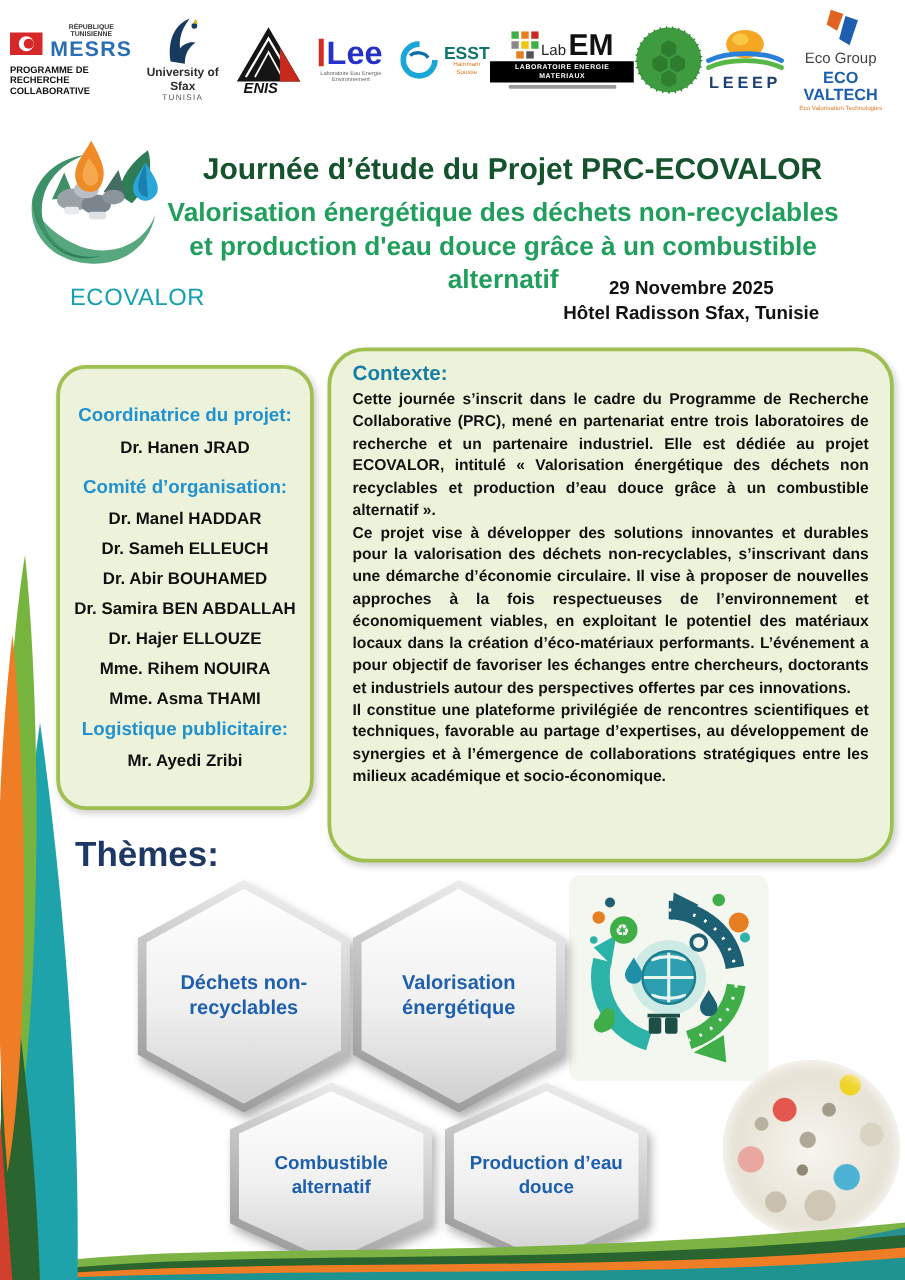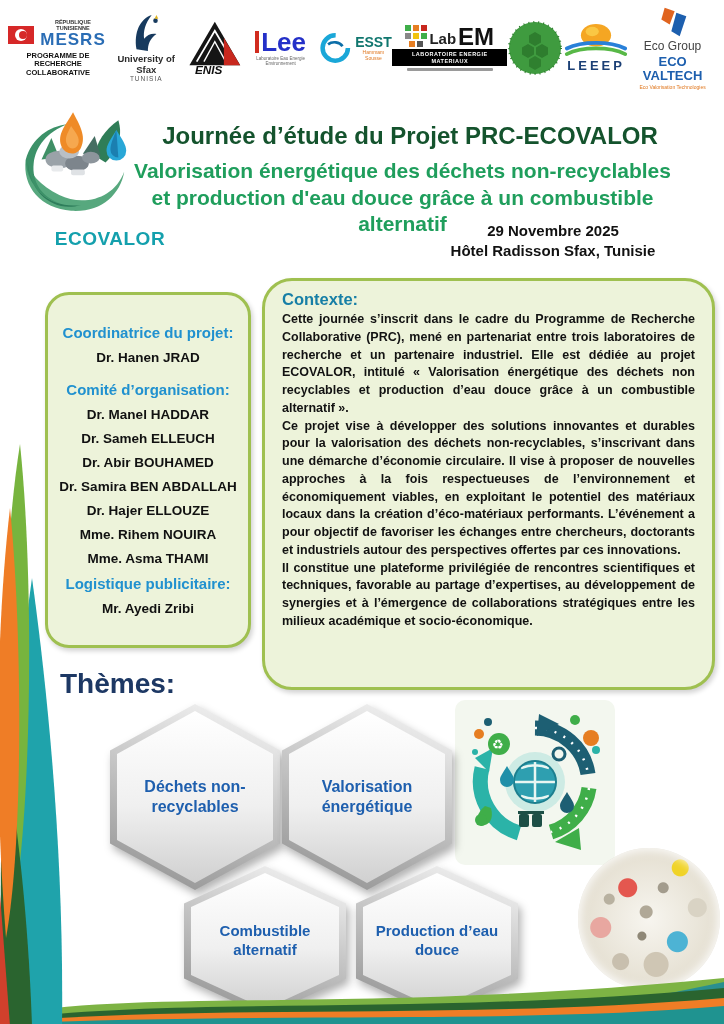--- a/index.html
+++ b/index.html
@@ -9,49 +9,49 @@
   
   .logo-bar{position:absolute;top:0;left:0;width:724px;height:96px;display:flex;
             align-items:center;justify-content:space-between;padding:4px 8px;box-sizing:border-box;background:#fff;}
   .logo{display:flex;flex-direction:column;align-items:center;text-align:center;line-height:1.1;}
   .mesrs-row{display:flex;align-items:center;gap:4px;}
   .tn-flag{width:26px;height:18px;background:#d62828;position:relative;flex:0 0 auto;}
   .tn-flag::after{content:"";position:absolute;left:7px;top:3px;width:12px;height:12px;border-radius:50%;background:#fff;}
   .tn-flag::before{content:"";position:absolute;left:11px;top:5px;width:8px;height:8px;border-radius:50%;background:#d62828;z-index:1;}
   .mesrs-country{font-size:5.5px;color:#333;font-weight:bold;}
   .mesrs-acronym{font-size:17px;font-weight:bold;color:#2a6db5;letter-spacing:1px;}
-  .mesrs-program{font-size:7.5px;font-weight:bold;color:#111;text-align:center;margin-top:2px;width:100px;}
+  .mesrs-program{font-size:7.5px;font-weight:bold;color:#111;text-align:left;margin-top:2px;width:100px;}
   .sfax-name{font-size:9.5px;font-weight:bold;color:#2b2b2b;margin-top:1px;}
   .sfax-country{font-size:6.5px;color:#555;letter-spacing:1px;}
   .lee-word{font-size:26px;font-weight:bold;color:#2430c8;line-height:1;display:flex;align-items:center;gap:2px;}
   .lee-mark{display:inline-block;width:4px;height:22px;background:#d12c1f;}
   .lee-caption{font-size:4.5px;color:#666;margin-top:2px;}
   .esst-row{display:flex;align-items:center;gap:3px;}
   .esst-acronym{font-size:14px;font-weight:bold;color:#0f766e;}
   .esst-caption{font-size:5px;color:#e07820;}
   .labem-row{display:flex;align-items:flex-end;gap:2px;}
-  .labem-prefix{font-size:15px;font-weight:bold;color:#222;}
+  .labem-prefix{font-size:12px;font-weight:normal;color:#222;}
   .labem-acronym{font-size:24px;font-weight:bold;color:#111;line-height:0.9;}
   .labem-caption{background:#000;color:#fff;font-size:5.5px;font-weight:bold;padding:2px 3px;margin-top:2px;letter-spacing:0.5px;}
   .labem-fineprint{width:86px;height:3px;background:#9a9a9a;margin-top:2px;border-radius:1px;}
   .leeep-acronym{font-size:13px;font-weight:bold;color:#1b3f75;letter-spacing:3px;margin-top:1px;}
   .ecog-group{font-size:12px;color:#444;margin-top:2px;}
   .ecog-name{font-size:13px;font-weight:bold;color:#1d5fae;margin-top:2px;}
   .ecog-caption{font-size:5px;color:#e07820;margin-top:1px;}
 
   
   .event-title{position:absolute;top:106px;left:150px;width:520px;text-align:center;
                font-size:24px;font-weight:bold;color:#14532d;}
   .event-subtitle{position:absolute;top:141px;left:125px;width:555px;text-align:center;
                   font-size:21px;font-weight:bold;color:#1f9e5c;line-height:1.25;}
   .date-block{position:absolute;top:221px;left:428px;width:250px;text-align:center;
               font-size:15px;font-weight:bold;color:#111;line-height:1.35;}
   .ecovalor-logo{position:absolute;left:12px;top:108px;}
   .ecovalor-wordmark{position:absolute;left:35px;top:228px;width:150px;text-align:center;
-                     font-size:19px;font-weight:bold;color:#14a0ad;letter-spacing:0.5px;}
+                     font-size:19px;font-weight:normal;color:#14a0ad;letter-spacing:0.5px;}
 
   
   .greenbox{position:absolute;background:#edf3da;border:3px solid #9fc050;
             box-shadow:2px 3px 5px rgba(0,0,0,0.18);box-sizing:border-box;}
   .organizers-box{left:45px;top:292px;width:206px;height:356px;border-radius:24px;
                   display:flex;flex-direction:column;align-items:center;justify-content:center;
                   gap:9px;text-align:center;padding:10px 6px;}
   .org-heading{color:#2191cf;font-size:15px;font-weight:bold;}
   .org-name{color:#111;font-size:13.5px;font-weight:bold;}
   .gap-top{margin-top:7px;}

